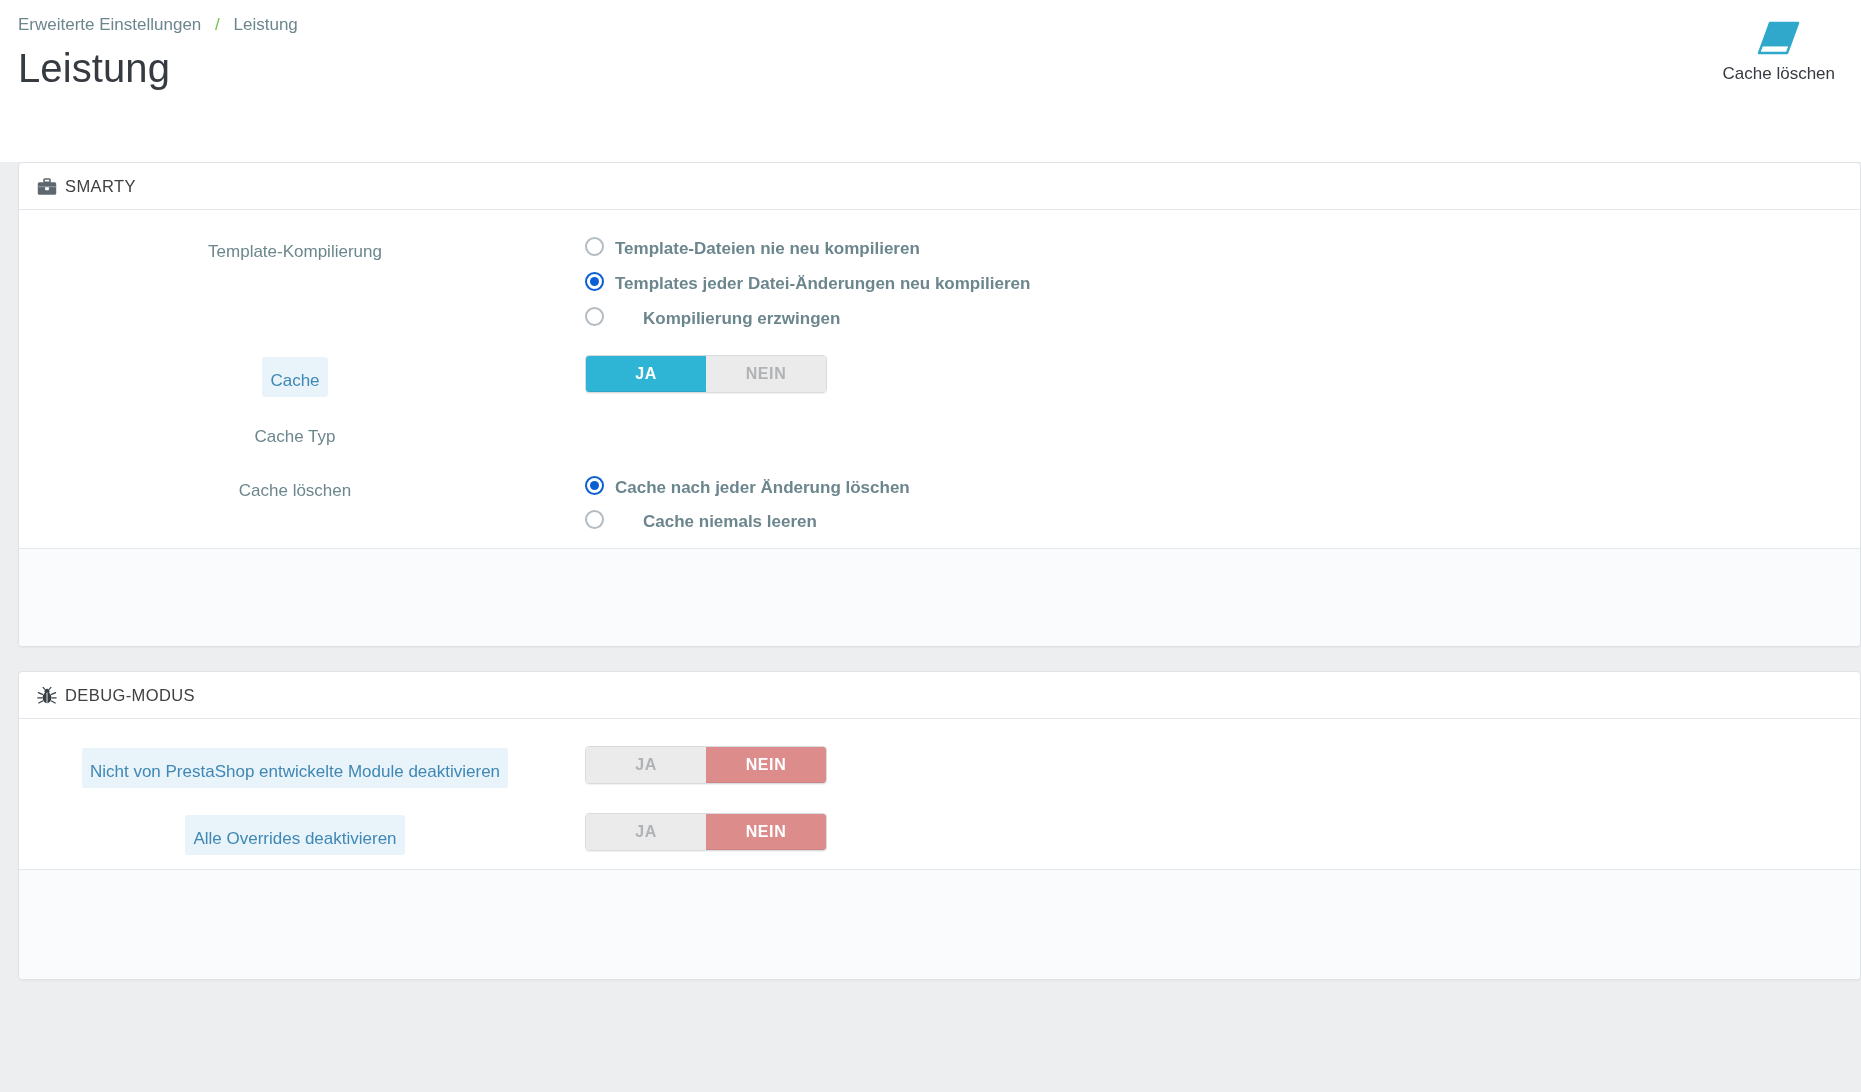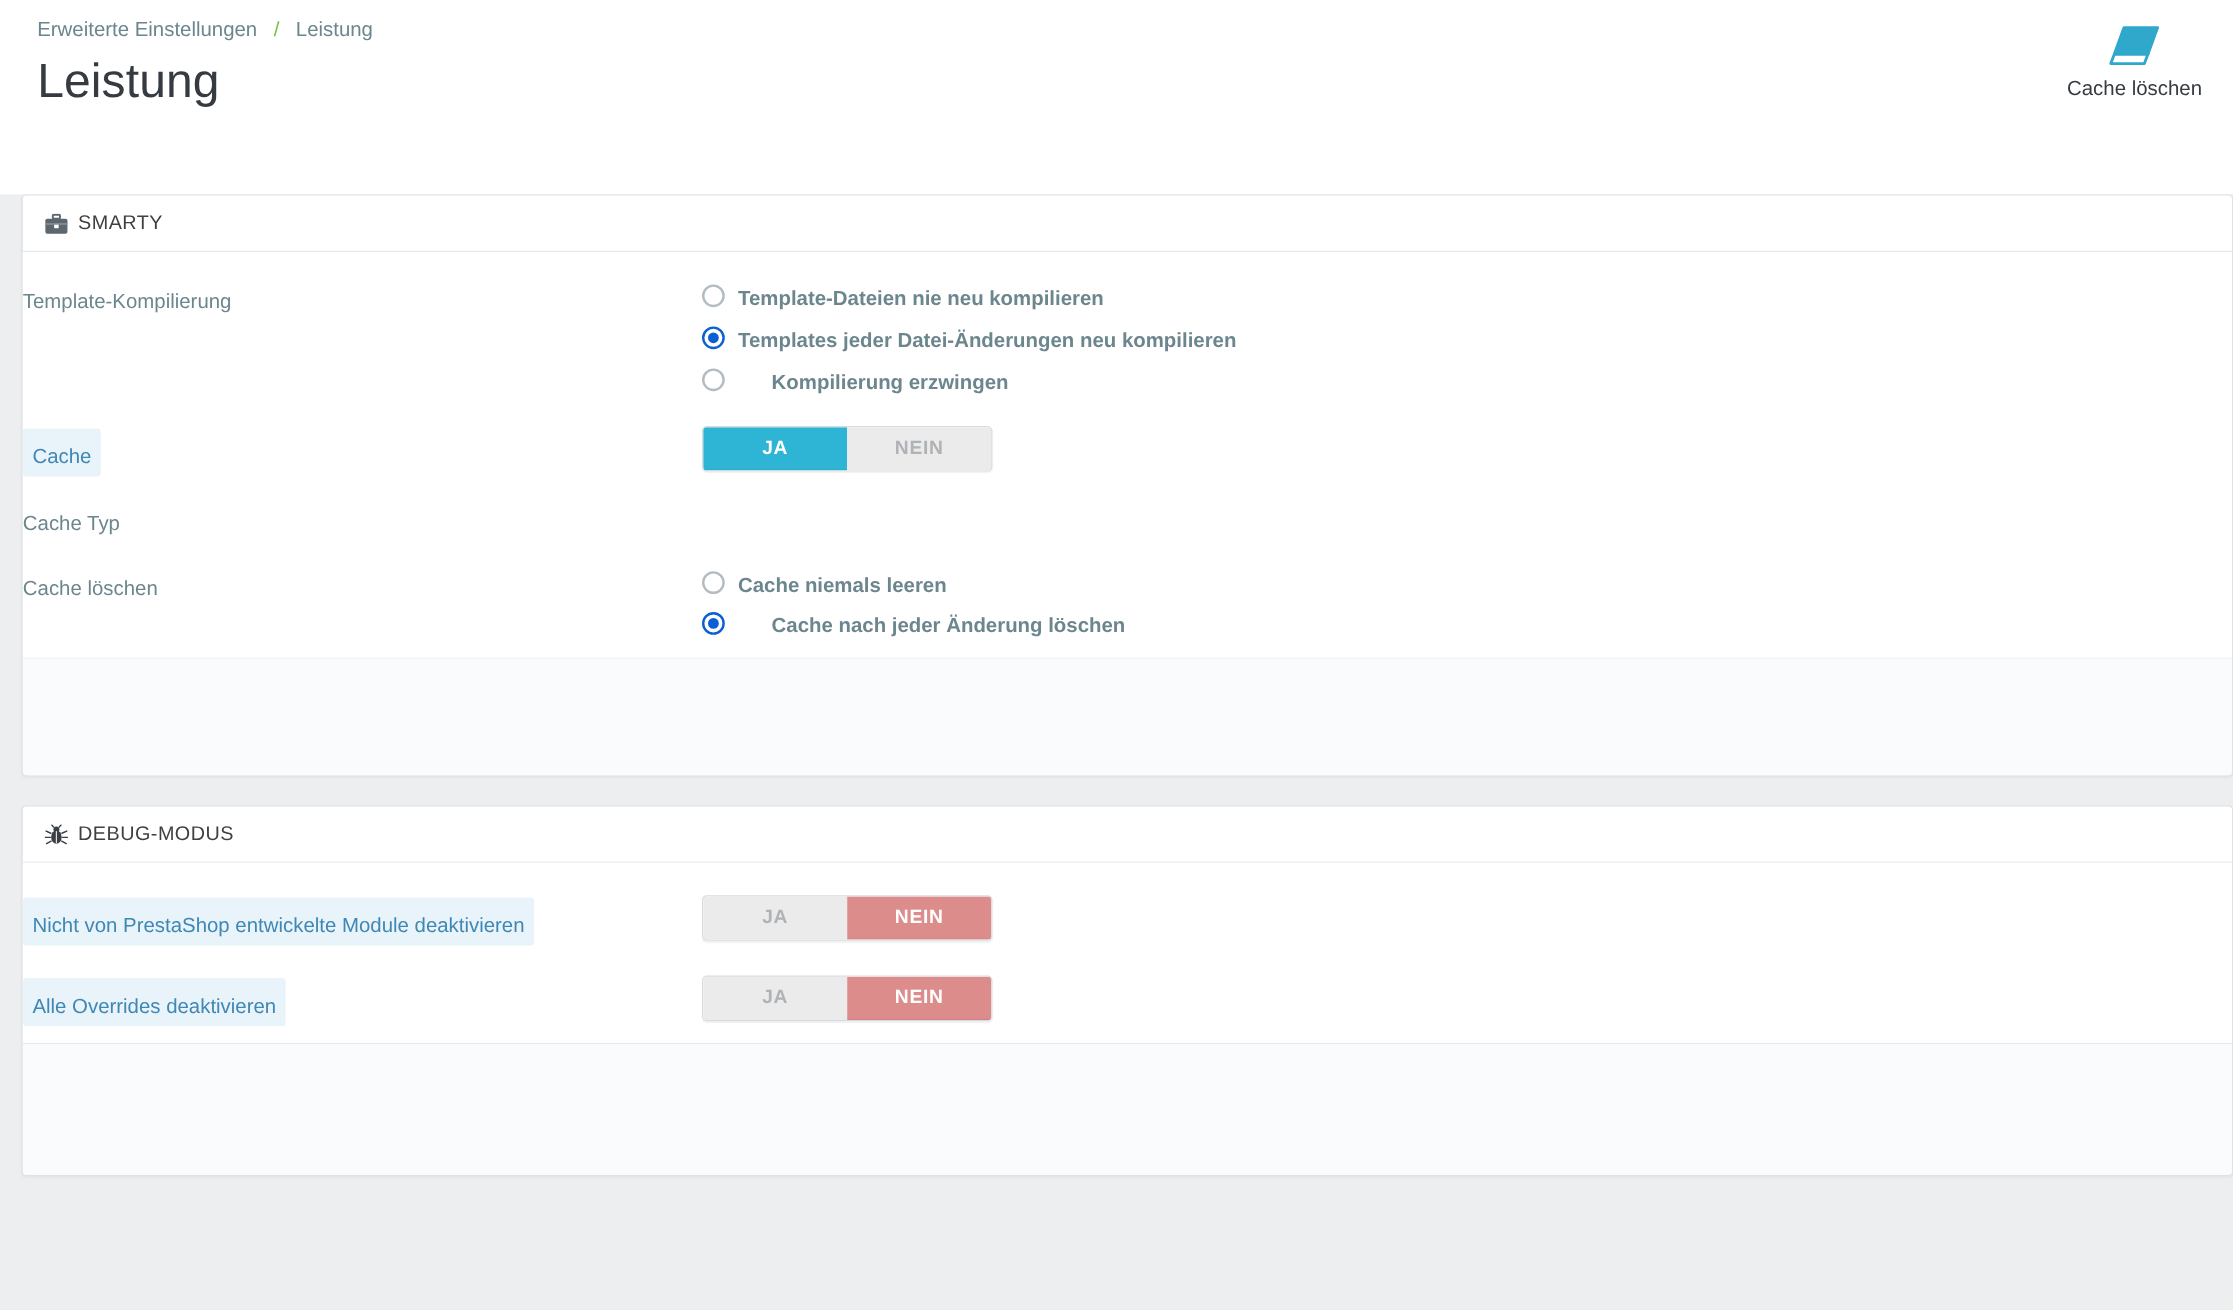--- a/index.html
+++ b/index.html
@@ -12,21 +12,21 @@
     overflow: hidden;
     background: #ffffff;
     font-family: "Liberation Sans", "DejaVu Sans", sans-serif;
     -webkit-font-smoothing: antialiased;
   }
 
   
   .page-header {
     position: relative;
     background: #ffffff;
-    padding: 8px 0 0 13px;
+    padding: 8px 0 0 0;
     height: 140px;
   }
   .breadcrumb {
     font-size: 17px;
     color: #6c868e;
     padding: 6px 0 0 18px;
     line-height: 1.3;
     white-space: nowrap;
   }
   .breadcrumb .crumb-parent { color: #6c868e; }
@@ -114,21 +114,21 @@
 
   
   .form-row {
     display: flex;
     align-items: flex-start;
     margin-bottom: 4px;
   }
   .form-label {
     width: 566px;
     flex: 0 0 566px;
-    text-align: left;
+    text-align: center;
     font-size: 17px;
     color: #6c868e;
     padding-top: 3px;
     padding-right: 14px;
     line-height: 1.55;
   }
   .form-label.pill span {
     background: #e9f3fa;
     color: #3f87b4;
     border-radius: 3px;
@@ -293,27 +293,27 @@
         <div class="form-label">Cache Typ</div>
       </div>
 
       <div class="group-gap"></div>
 
       <div class="form-row">
         <div class="form-label">Cache löschen</div>
         <div class="form-control">
 
           <div class="radio-line">
+            <span class="radio-mark checked"></span>
+            <span class="radio-text">Cache nach jeder Änderung löschen</span>
+          </div>
+
+          <div class="radio-line">
             <span class="radio-mark"></span>
             <span class="radio-text">Cache niemals leeren</span>
-          </div>
-
-          <div class="radio-line">
-            <span class="radio-mark checked"></span>
-            <span class="radio-text">Cache nach jeder Änderung löschen</span>
           </div>
 
         </div>
       </div>
 
     </div>
 
     <div class="panel-footer"></div>
   </div>
 

